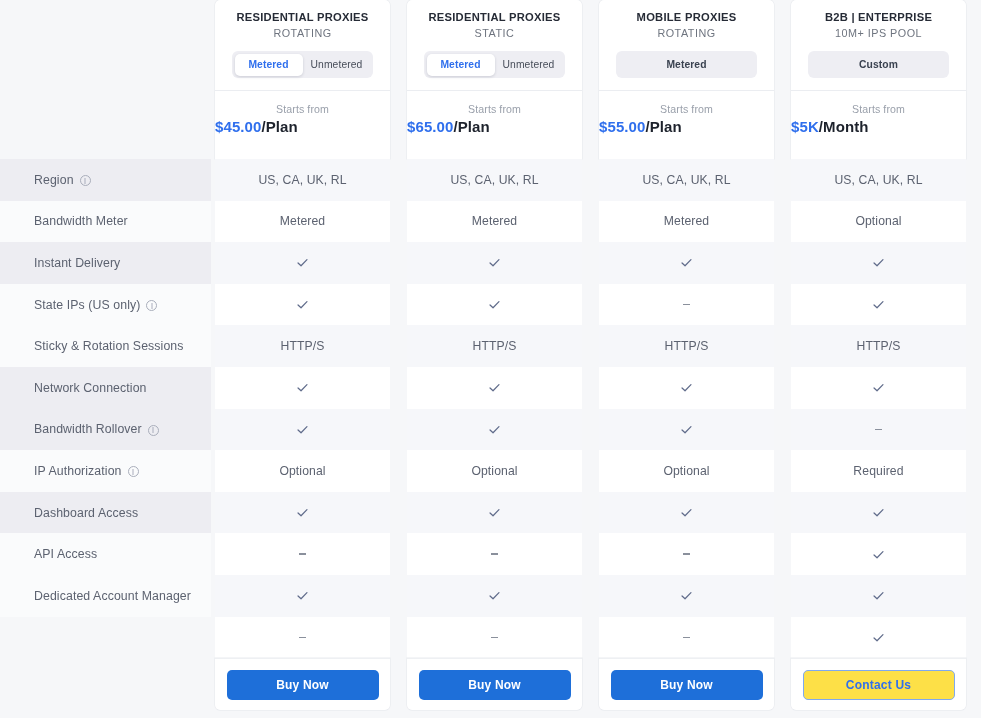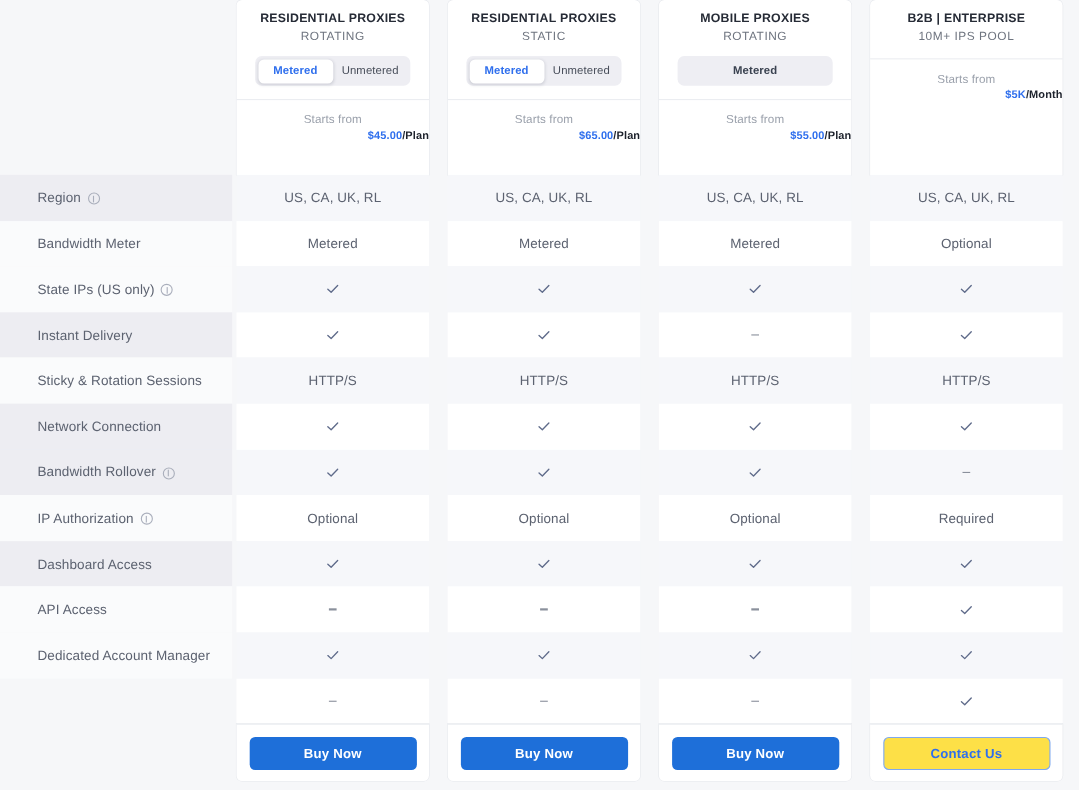--- a/index.html
+++ b/index.html
@@ -141,23 +141,23 @@
   }
 
   .starts-from {
     font-size: 10.6px;
     color: #9aa0ab;
     text-align: center;
     margin-top: 12px;
     letter-spacing: .1px;
   }
   .price {
-    text-align: right;
+    text-align: left;
     margin-top: 3px;
-    font-size: 10px;
+    font-size: 15px;
     font-weight: bold;
     letter-spacing: .1px;
   }
   .price .amt { color: #2f6fed; }
   .price .per { color: #1d222c; }
 
   
   .plan-body { background: transparent; }
   .cell {
     height: 41.6px;
@@ -217,26 +217,26 @@
 <div id="page">
 
   <div id="label-col">
       <div class="label-row shade">
         <span>Region</span>
         <span class="info-icon"></span>
       </div>
       <div class="label-row plain">
         <span>Bandwidth Meter</span>
       </div>
+      <div class="label-row shade">
+        <span>Instant Delivery</span>
+      </div>
       <div class="label-row plain">
         <span>State IPs (US only)</span>
         <span class="info-icon"></span>
-      </div>
-      <div class="label-row shade">
-        <span>Instant Delivery</span>
       </div>
       <div class="label-row plain">
         <span>Sticky &amp; Rotation Sessions</span>
       </div>
       <div class="label-row shade">
         <span>Network Connection</span>
       </div>
       <div class="label-row shade">
         <span>Bandwidth Rollover</span>
         <span class="info-icon"></span>
@@ -448,20 +448,23 @@
         </div>
       </div>
       <div class="plan-foot">
         <button class="btn primary">Buy Now</button>
       </div>
     </div>
   <div class="plan-col" data-col="3">
       <div class="plan-head">
         <div class="plan-title">B2B | ENTERPRISE</div>
         <div class="plan-sub">10M+ IPS POOL</div>
+        <div class="toggle single">
+          <div class="seg static-label">Custom</div>
+        </div>
         <div class="head-divider"></div>
         <div class="starts-from">Starts from</div>
         <div class="price"><span class="amt">$5K</span><span class="per">/Month</span></div>
       </div>
       <div class="plan-body">
         <div class="cell shade">
           <span>US, CA, UK, RL</span>
         </div>
         <div class="cell plain">
           <span>Optional</span>

